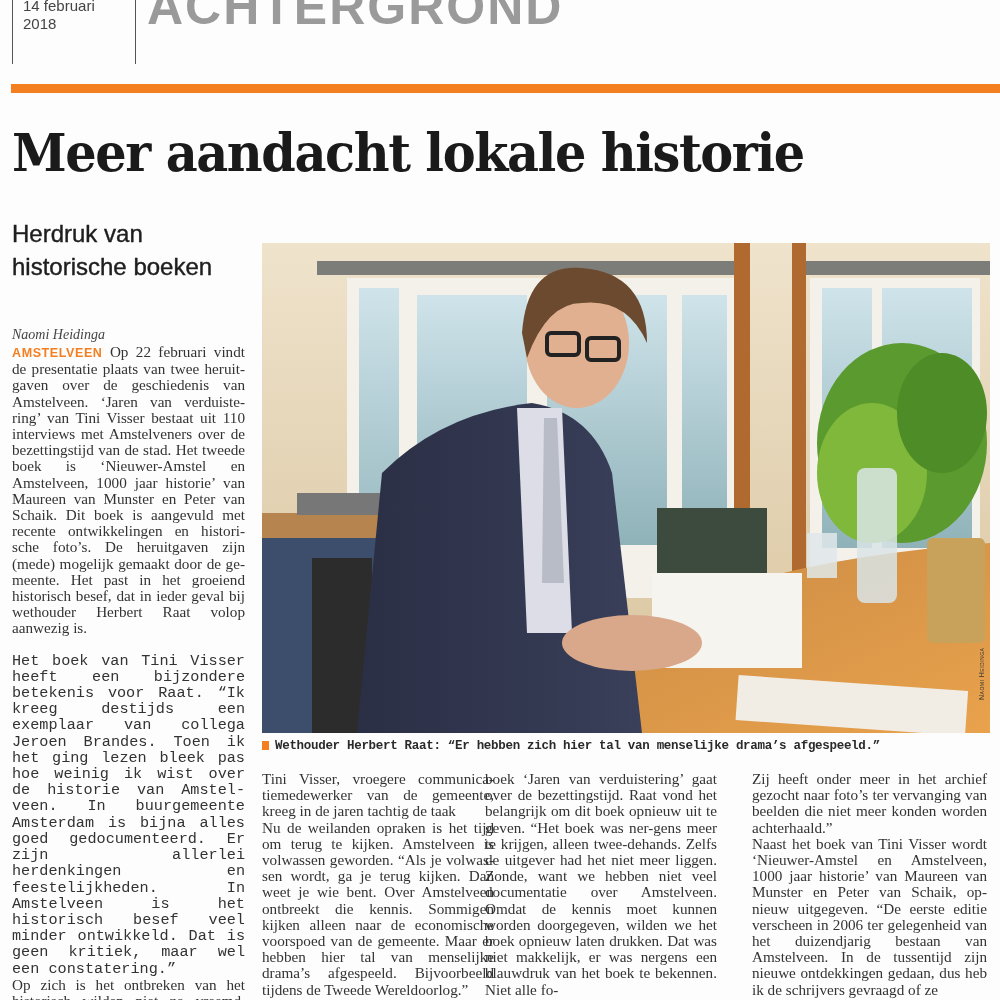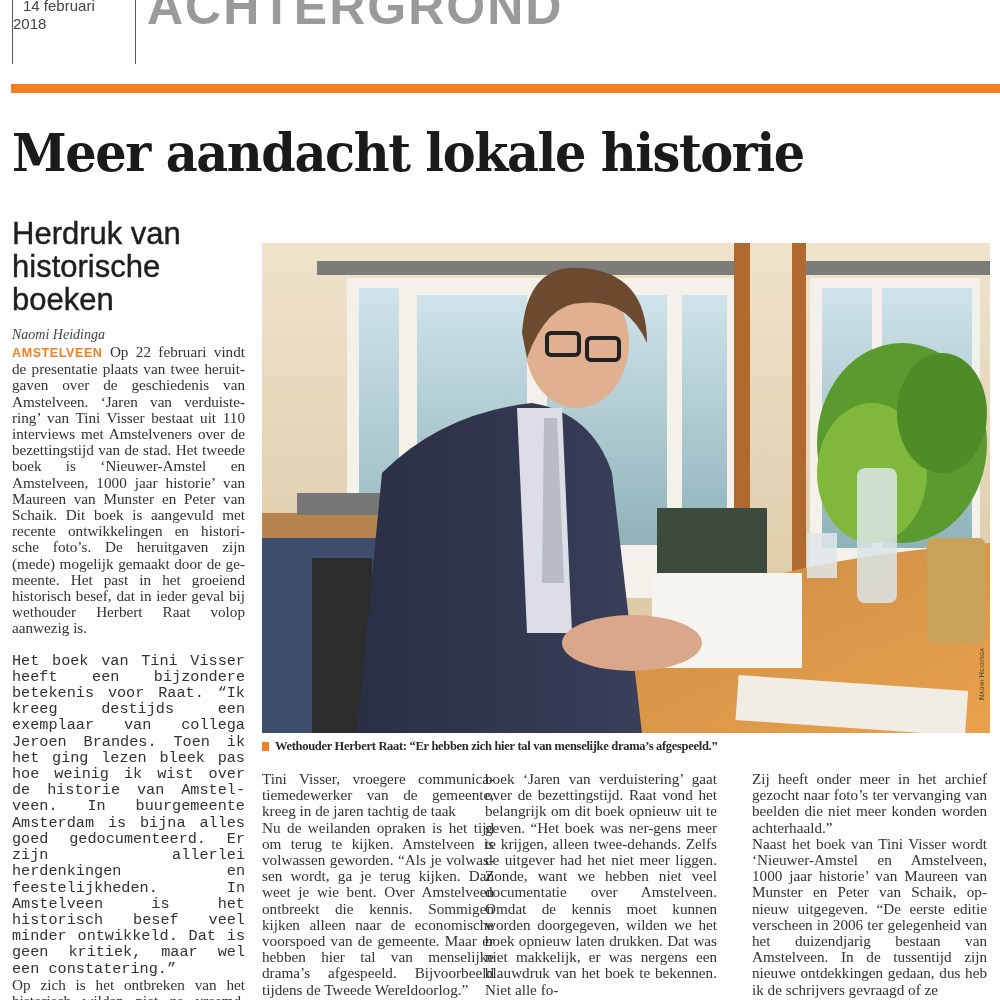--- a/index.html
+++ b/index.html
@@ -7,21 +7,21 @@
   body { position: relative; font-family: "DejaVu Serif", serif; color: #2a2a2a; }
 
   
   .date-box {
     position: absolute; left: 12px; top: -6px; width: 124px; height: 70px;
     border-left: 1.5px solid #555; border-right: 1.5px solid #555;
     padding-left: 10px;
     font-family: "Liberation Sans", sans-serif; font-size: 15px; line-height: 18px; color: #444;
   }
   .date-box .line1 { position: absolute; top: 3px; left: 10px; white-space: nowrap; }
-  .date-box .line2 { position: absolute; top: 21px; left: 0; }
+  .date-box .line2 { position: absolute; top: 21px; left: 10px; }
   .section-label {
     position: absolute; left: 147px; top: -22px;
     font-family: "Liberation Sans", sans-serif; font-weight: 700;
     font-size: 50px; letter-spacing: 2px; color: #9a9a9a; white-space: nowrap;
   }
   .orange-rule {
     position: absolute; left: 11px; top: 84px; width: 989px; height: 9px;
     background: #f47f20;
   }
 
@@ -30,21 +30,21 @@
     position: absolute; left: 12px; top: 120px;
     font-family: "DejaVu Serif", serif; font-weight: 700;
     font-size: 52px; line-height: 66px; color: #1a1a1a; letter-spacing: -1.5px;
     white-space: nowrap; transform: scaleX(0.95); transform-origin: left;
   }
 
   
   .subhead {
     position: absolute; left: 12px; top: 217px; width: 240px;
     font-family: "Liberation Sans", sans-serif; font-weight: 400;
-    font-size: 31px; line-height: 33px; color: #1e1e1e;
+    font-size: 24px; line-height: 33px; color: #1e1e1e;
     -webkit-text-stroke: 0.4px #1e1e1e;
   }
 
   .byline {
     position: absolute; left: 12px; top: 327px;
     font-family: "Liberation Serif", serif; font-style: italic; font-size: 14px; color: #444;
   }
 
   
   .col {
@@ -72,21 +72,21 @@
   .photo svg { display: block; width: 100%; height: 100%; }
   .photo-credit {
     position: absolute; left: 978px; top: 700px;
     font-family: "Liberation Sans", sans-serif; font-size: 7px; color: #333;
     transform: rotate(-90deg); transform-origin: left top; white-space: nowrap;
     letter-spacing: 0.5px; font-variant: small-caps;
   }
 
   .caption {
     position: absolute; left: 262px; top: 739px; width: 730px;
-    font-family: Liberation Serif, serif; font-size: 12.5px; font-weight: 700;
+    font-family: Liberation Mono, monospace; font-size: 12.5px; font-weight: 700;
     color: #2a2a2a; white-space: nowrap; letter-spacing: -0.3px;
   }
   .caption .marker {
     display: inline-block; width: 7px; height: 9px; background: #f47f20;
     margin-right: 6px; vertical-align: -1px;
   }
 </style>
 </head>
 <body>
 

